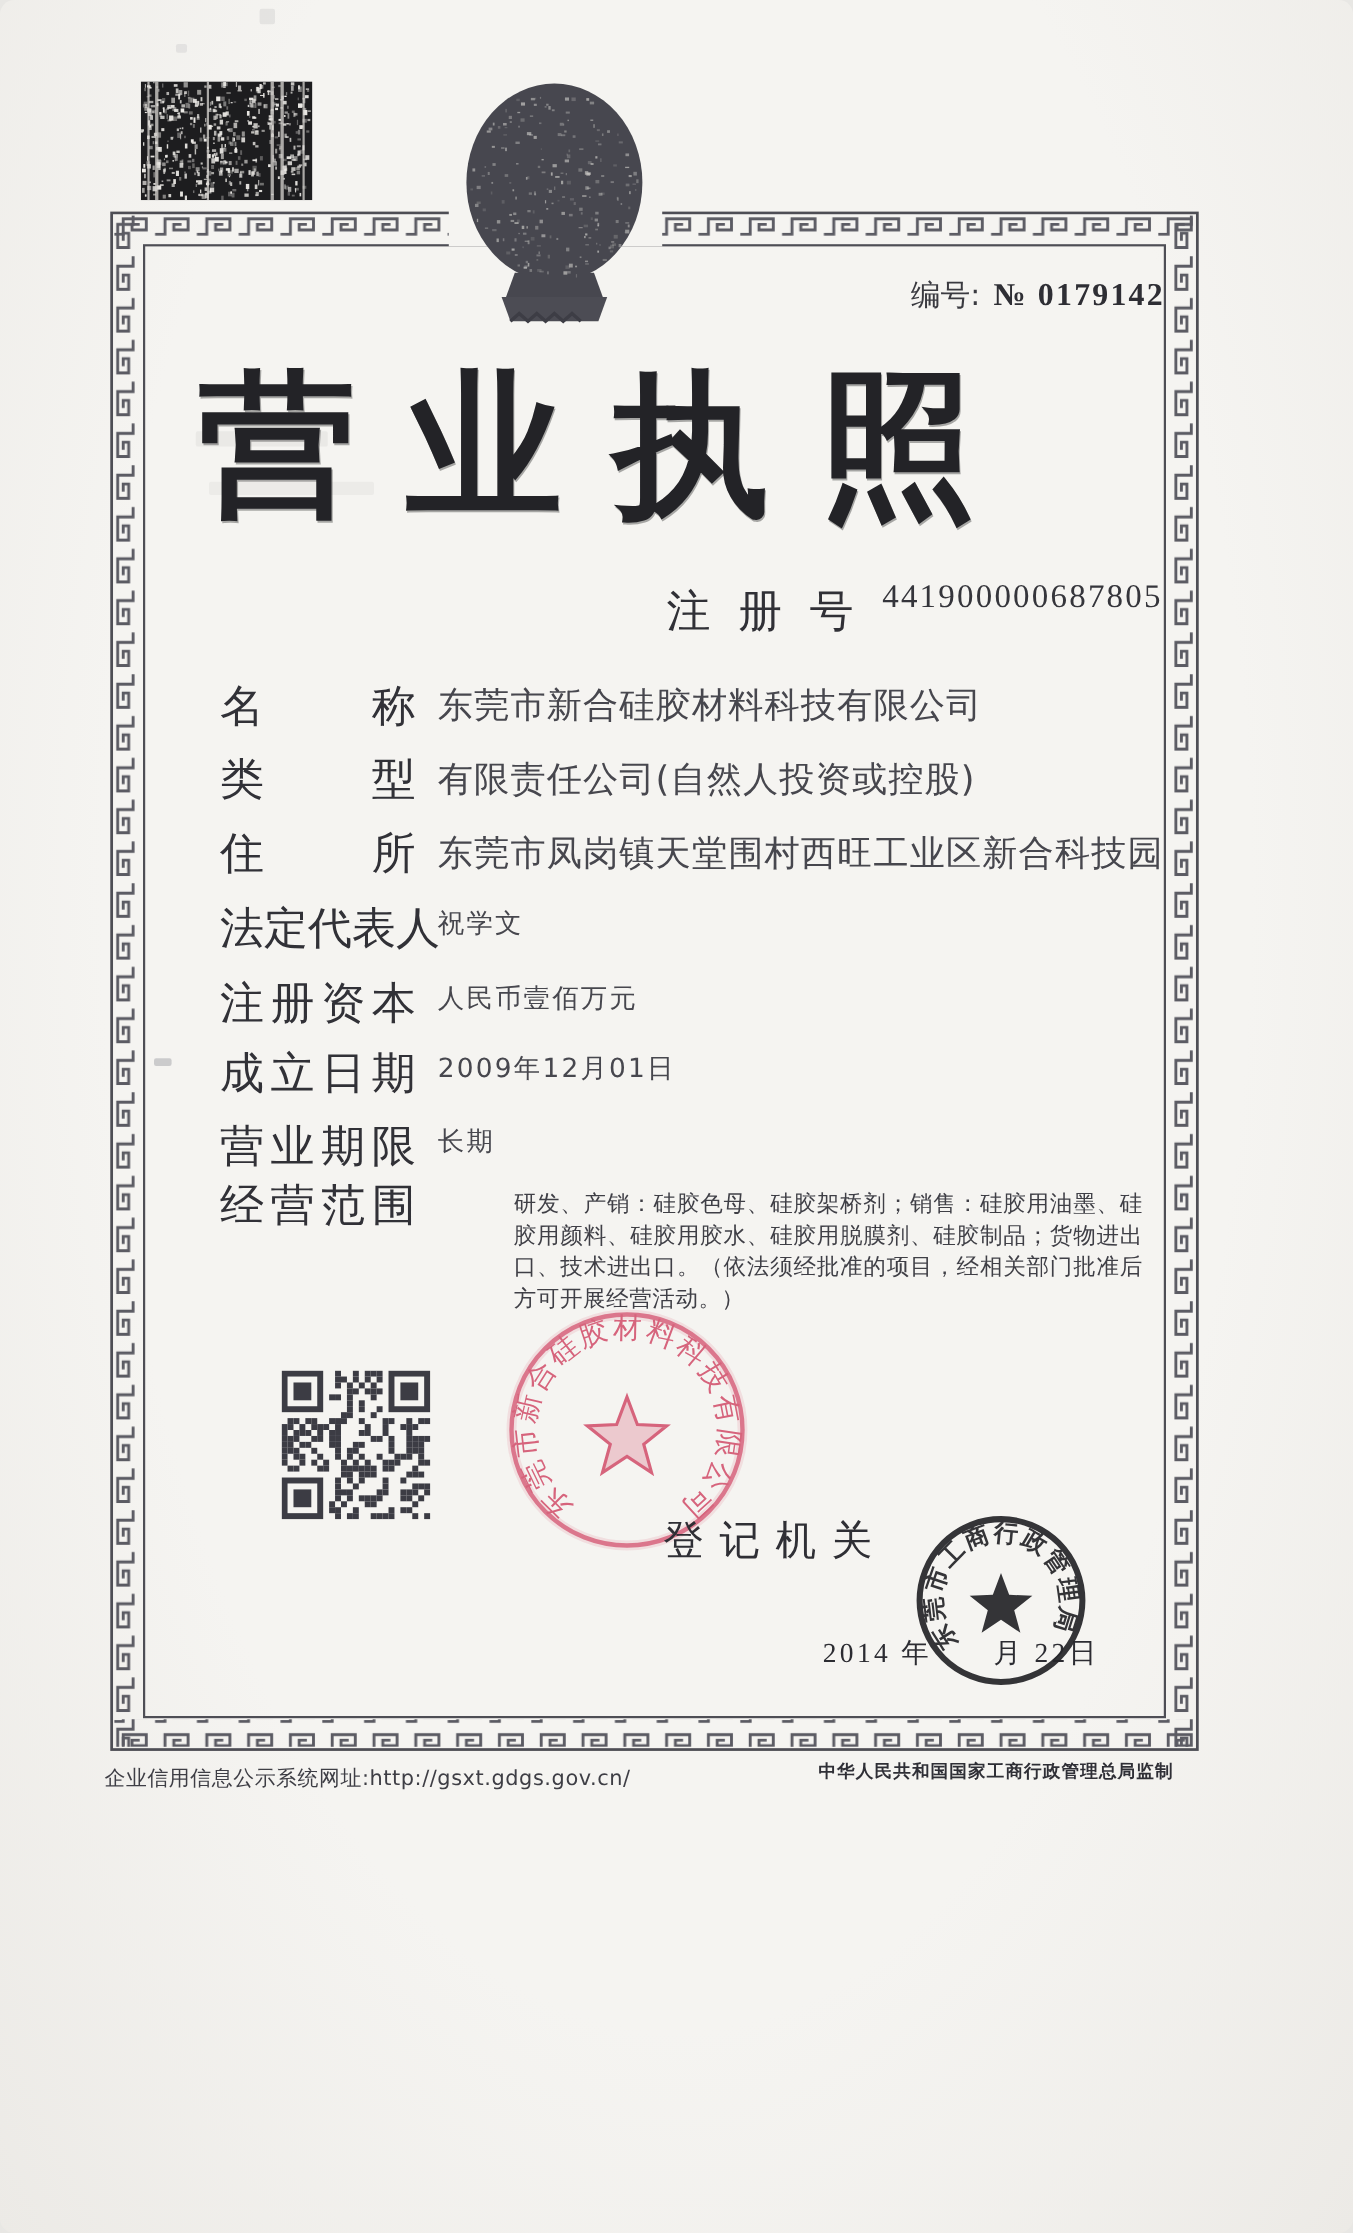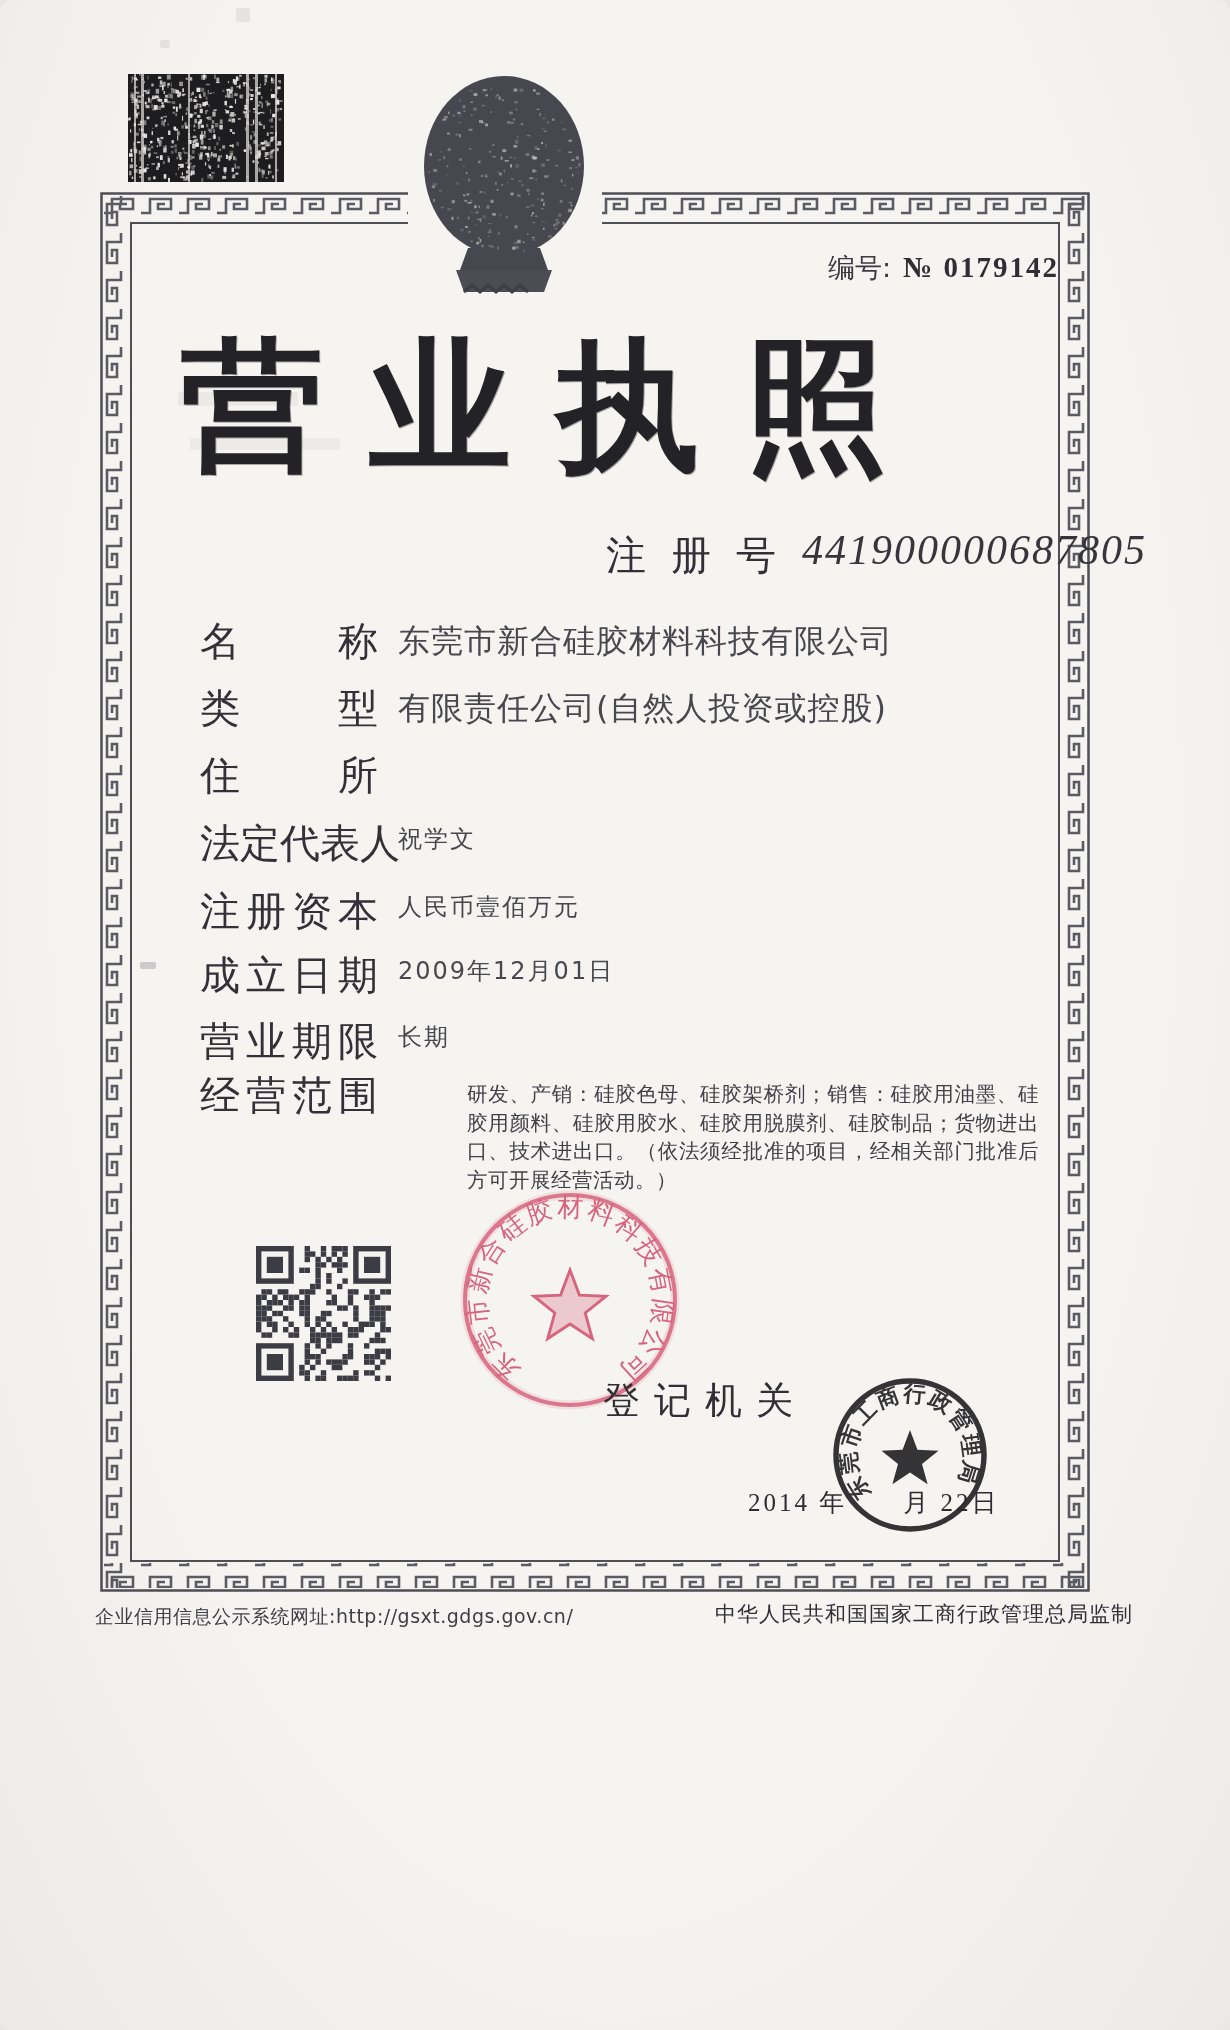--- a/index.html
+++ b/index.html
@@ -12,35 +12,35 @@
   
   .serial{left:828px;top:250px;display:flex;align-items:baseline;font-size:27px;color:#3a3a40;}
   .serial .num{margin-left:12px;font-family:"Liberation Serif",serif;font-weight:700;font-size:29px;letter-spacing:2px;color:#2e2e34;}
   
   .title{left:135px;top:328px;width:960px;text-align:left;font-size:142px;font-weight:900;
          color:#232327;letter-spacing:46px;text-indent:46px;line-height:1.1;
          text-shadow:1px 1px 0 rgba(20,20,20,.35);}
   
   .regrow{left:606px;top:528px;display:flex;align-items:flex-start;}
   .reglbl{display:flex;justify-content:space-between;width:170px;font-size:40px;color:#303036;}
-  .regnum{margin-left:26px;font-family:"Liberation Serif",serif;font-size:42px;letter-spacing:2px;color:#35353b;margin-top:-2px;font-style:italic;}
+  .regnum{margin-left:26px;font-family:"Liberation Serif",serif;font-size:30px;letter-spacing:2px;color:#35353b;margin-top:-2px;}
   
   .row{position:absolute;left:200px;display:flex;align-items:flex-start;}
   .lbl{display:flex;justify-content:space-between;width:178px;font-size:40px;color:#313137;font-weight:500;}
   .val{margin-left:20px;color:#47474e;white-space:nowrap;}
   .val-lg{font-size:32px;margin-top:6px;letter-spacing:1px;}
   .val-sm{font-size:24px;margin-top:7px;letter-spacing:2px;}
   .scope-val{left:467px;top:1080px;width:572px;font-size:20.5px;line-height:28.6px;
              color:#3f3f46;text-align:justify;letter-spacing:0.5px;}
   
   .registrar{left:603px;top:1376px;font-size:37px;letter-spacing:14px;color:#2f2f35;}
   .issuedate{left:748px;top:1486px;font-size:25px;letter-spacing:3px;color:#2c2c32;font-family:"Liberation Serif",serif;}
   
   .foot-l{left:95px;top:1604px;font-size:19px;color:#3e3e45;letter-spacing:0.5px;}
-  .foot-r{left:715px;top:1600px;font-size:21px;font-weight:400;color:#2f2f36;letter-spacing:1px;}
+  .foot-r{left:744px;top:1600px;font-size:16px;font-weight:700;color:#2f2f36;letter-spacing:1px;}
   
   .artifact{background:#9a9aa0;opacity:.18;border-radius:2px;}
   svg text{font-family:"DejaVu Sans",sans-serif;}
 </style>
 </head>
 <body>
 
 <div class="page">
 
   <div class="abs artifact" style="left:236px;top:8px;width:14px;height:14px"></div>
@@ -854,20 +854,21 @@
         <span>类</span>
         <span>型</span>
       </span>
     <span class="val val-lg">有限责任公司(自然人投资或控股)</span>
   </div>
   <div class="row" style="top:748px">
     <span class="lbl">
         <span>住</span>
         <span>所</span>
       </span>
+    <span class="val val-lg">东莞市凤岗镇天堂围村西旺工业区新合科技园</span>
   </div>
   <div class="row" style="top:816px">
     <span class="lbl">
         <span>法</span>
         <span>定</span>
         <span>代</span>
         <span>表</span>
         <span>人</span>
       </span>
     <span class="val val-sm">祝学文</span>

